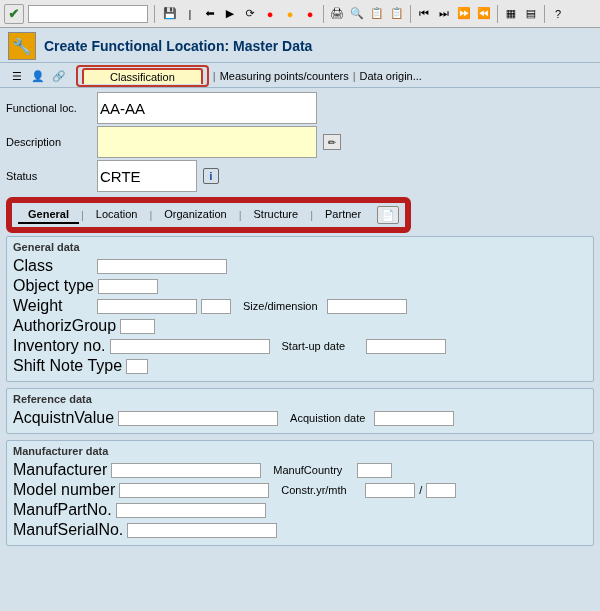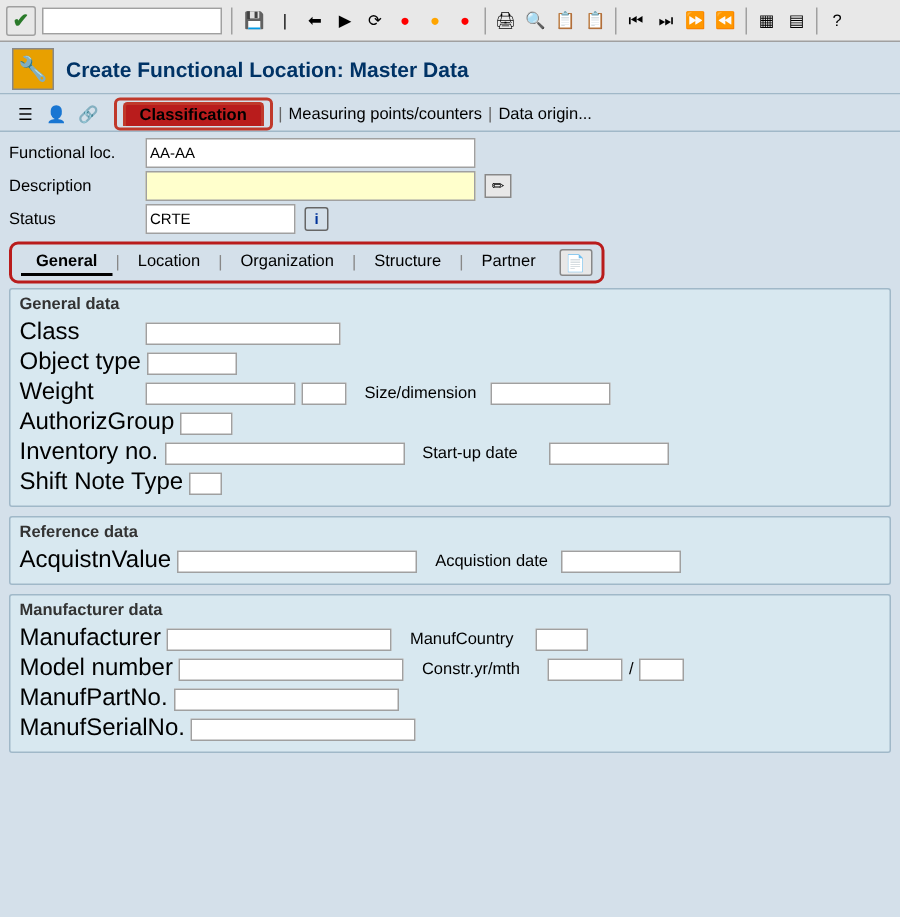--- a/index.html
+++ b/index.html
@@ -64,26 +64,26 @@
     .tab-item {
       padding: 2px 10px;
       border: 1px solid #a0b8c8;
       border-bottom: none;
       background: #c8d8e8;
       cursor: pointer;
       font-size: 11px;
       border-radius: 3px 3px 0 0;
     }
     .tab-item.active {
-      background: #b91c1c;
-      font-weight: bold;
+      background: #fef9c3;
+      font-weight: normal;
       border: 2px solid #c0392b;
       border-bottom: none;
       border-radius: 3px 3px 0 0;
-      padding: 1px 9px;
+      padding: 1px 26px;
     }
     .tab-pipe {
       color: #666;
       font-size: 11px;
     }
 
     
     .form-container {
       background: #d4e0ea;
       padding: 4px 6px;
@@ -97,22 +97,22 @@
       gap: 6px;
     }
     .field-label {
       color: #000;
       font-size: 11px;
       min-width: 85px;
     }
     .field-input {
       border: 1px solid #a0a0a0;
       background: white;
-      height: 20px;
-      font-size: 10px;
+      height: 32px;
+      font-size: 15px;
       padding: 0 2px;
     }
     .field-input.yellow {
       background: #ffffcc;
     }
     .inner-tab {
       padding: 2px 10px;
       font-size: 11px;
       cursor: pointer;
       border-bottom: 2px solid transparent;
@@ -293,21 +293,21 @@
   </div>
 
   
   <div class="field-row">
     <span class="field-label">Status</span>
     <input class="field-input" style="width: 100px;" value="CRTE">
     <div class="info-icon">i</div>
   </div>
 
   
-  <div style="border:2px solid #b91c1c;border-radius:6px;padding:3px 6px;display:inline-flex;align-items:center;gap:2px;margin:3px 0;">
+  <div style="border:6px solid #b91c1c;border-radius:6px;padding:3px 6px;display:inline-flex;align-items:center;gap:2px;margin:3px 0;">
     <span class="inner-tab active">General</span>
     <span style="color:#888;font-size:11px;">|</span>
     <span class="inner-tab">Location</span>
     <span style="color:#888;font-size:11px;">|</span>
     <span class="inner-tab">Organization</span>
     <span style="color:#888;font-size:11px;">|</span>
     <span class="inner-tab">Structure</span>
     <span style="color:#888;font-size:11px;">|</span>
     <span class="inner-tab">Partner</span>
     <div class="inner-tab-icon">📄</div>

